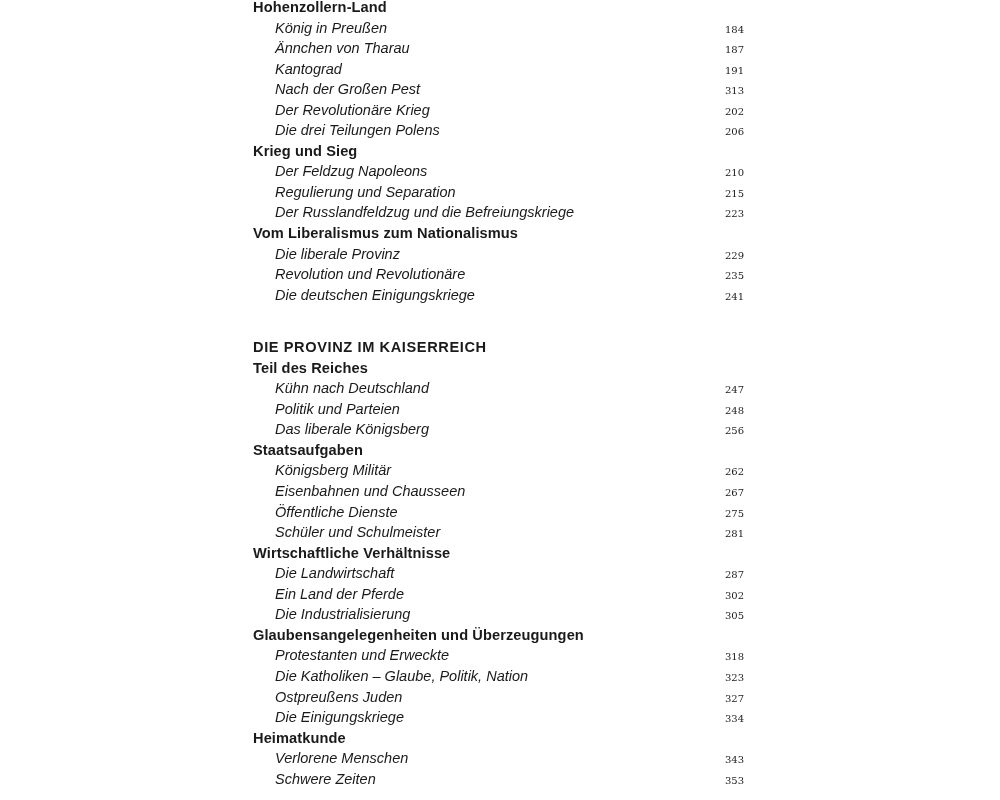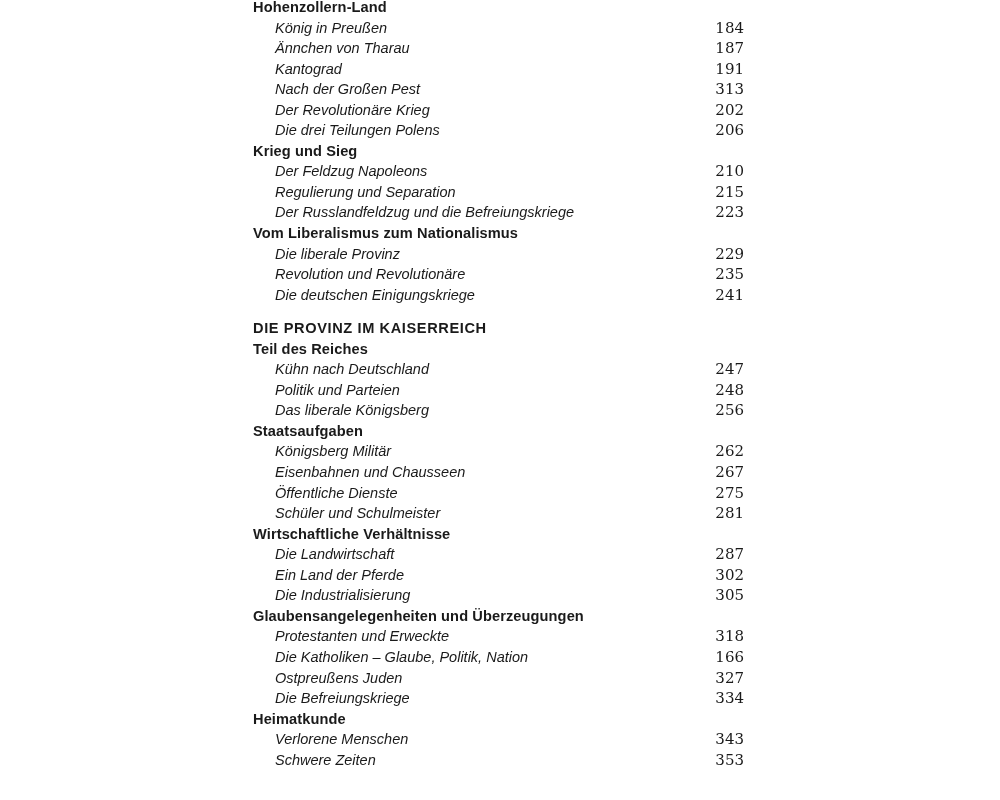--- a/index.html
+++ b/index.html
@@ -28,31 +28,31 @@
     white-space: nowrap;
   }
   .row .title {
     flex: 1 1 auto;
     overflow: hidden;
   }
   .row .pagenum {
     flex: 0 0 auto;
     font-family: "DejaVu Serif", serif;
     font-style: normal;
-    font-size: 15px;
+    font-size: 10px;
     text-align: right;
   }
   .row.heading .title {
     font-family: "Liberation Sans", sans-serif;
     font-weight: 700;
     font-size: 14.6px;
     letter-spacing: 0.1px;
   }
   .row.part {
-    margin-top: 13px;
+    margin-top: 32px;
   }
   .row.part .title {
     font-family: "Liberation Sans", sans-serif;
     font-weight: 700;
     font-size: 14.6px;
     letter-spacing: 0.6px;
   }
   .row.entry .title {
     padding-left: 22px;
     font-family: Liberation Sans, sans-serif;
@@ -175,28 +175,28 @@
     </div>
     <div class="row heading">
       <span class="title">Glaubensangelegenheiten und Überzeugungen</span>
     </div>
     <div class="row entry">
       <span class="title">Protestanten und Erweckte</span>
       <span class="pagenum">318</span>
     </div>
     <div class="row entry">
       <span class="title">Die Katholiken – Glaube, Politik, Nation</span>
-      <span class="pagenum">166</span>
+      <span class="pagenum">323</span>
     </div>
     <div class="row entry">
       <span class="title">Ostpreußens Juden</span>
       <span class="pagenum">327</span>
     </div>
     <div class="row entry">
-      <span class="title">Die Befreiungskriege</span>
+      <span class="title">Die Einigungskriege</span>
       <span class="pagenum">334</span>
     </div>
     <div class="row heading">
       <span class="title">Heimatkunde</span>
     </div>
     <div class="row entry">
       <span class="title">Verlorene Menschen</span>
       <span class="pagenum">343</span>
     </div>
     <div class="row entry">

